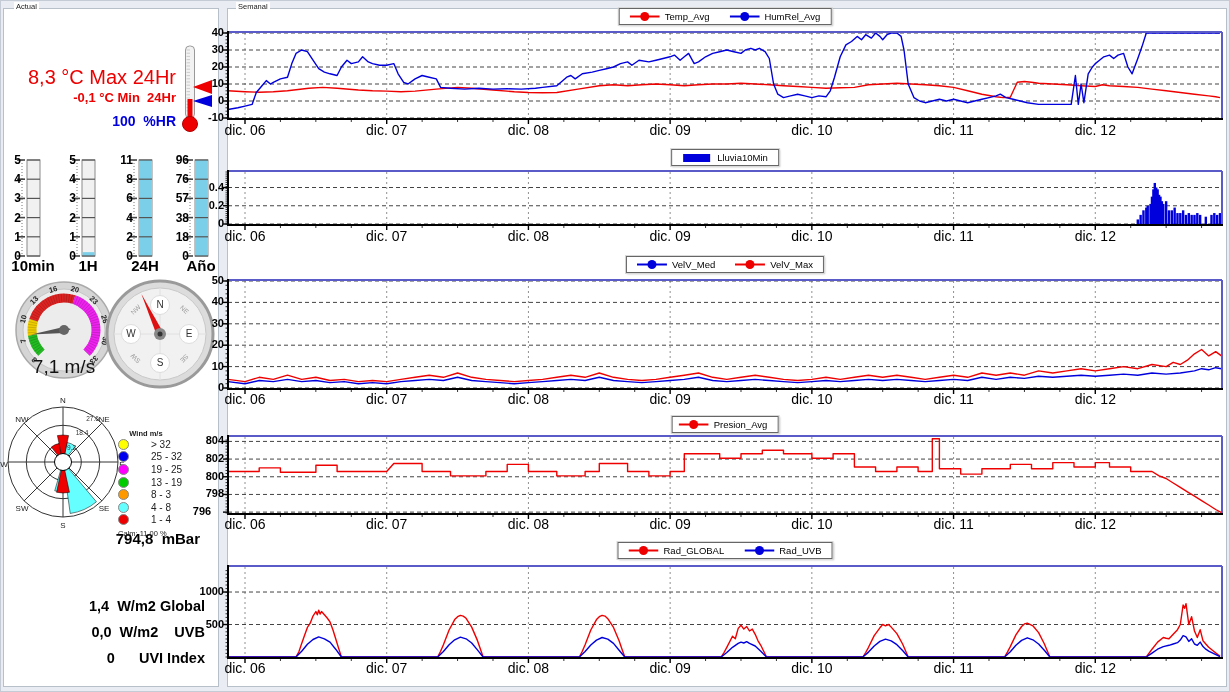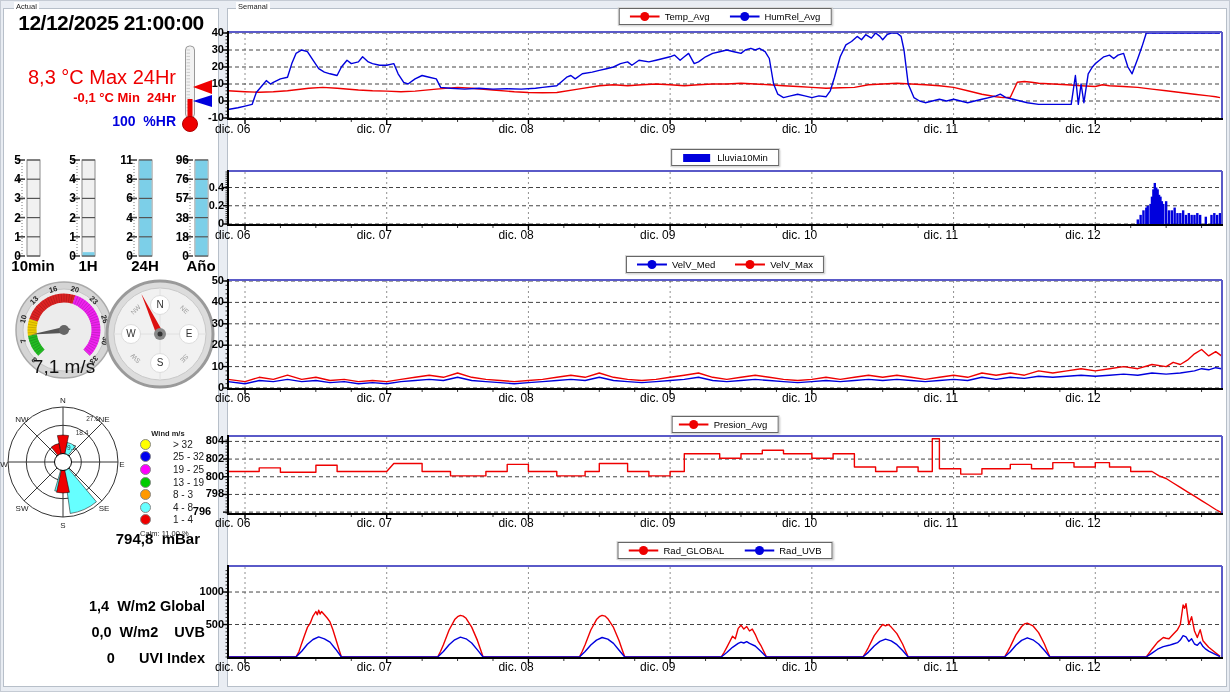--- a/index.html
+++ b/index.html
@@ -13,28 +13,28 @@
   .dt{font-weight:bold;font-size:21px;color:#000;letter-spacing:-0.5px;}
   .t-cur{font-size:26px;color:#ee0000;}
   .t-max{font-size:20px;color:#ee0000;}
   .t-min{font-size:13px;font-weight:bold;color:#ee0000;}
   .t-hum{font-size:14px;font-weight:bold;color:#0000dd;}
   .gtick{position:absolute;font-size:12px;font-weight:bold;color:#000;text-align:right;z-index:6;}
   .glab{position:absolute;font-size:15px;font-weight:bold;color:#000;text-align:center;z-index:6;}
   .wspeed{font-size:19px;color:#111;text-align:center;}
   .mbar{font-size:15px;font-weight:bold;color:#000;text-align:right;}
   .radline{font-size:14.5px;font-weight:bold;color:#000;text-align:right;}
-  .roseleg{position:absolute;left:128px;top:429px;width:100px;z-index:6;}
+  .roseleg{position:absolute;left:106px;top:429px;width:100px;z-index:6;}
   .roseleg .rltitle{font-size:7.5px;font-weight:bold;color:#222;text-align:center;width:80px;}
   .rlrow{display:flex;align-items:center;height:12.6px;margin-left:12px;}
   .rldot{width:9px;height:9px;border-radius:50%;margin-right:5px;border:0.5px solid #888;flex:none;}
   .rltext{font-size:10px;color:#222;margin-left:17px;}
   .rlcalm{font-size:7.5px;color:#222;margin-left:12px;margin-top:3px;}
   .ylab{position:absolute;width:44px;text-align:right;font-size:11px;font-weight:bold;color:#000;z-index:6;}
-  .xlab{position:absolute;width:60px;font-size:12px;color:#000;z-index:6;}
+  .xlab{position:absolute;width:60px;text-align:center;font-size:14px;color:#000;z-index:6;}
   .legend{position:absolute;transform:translateX(-50%);background:#fff;border:1px solid #666;box-shadow:0 0 0 1px #d9d9d9,1px 1px 2px rgba(0,0,0,.25);display:flex;align-items:center;gap:20px;padding:2px 10px;z-index:6;}
   .legitem{display:flex;align-items:center;gap:5px;}
   .legtext{font-size:9.5px;color:#000;}
   .rosedir{font-size:8px;fill:#222;}
   .rosenum{font-size:6.5px;fill:#333;}
 </style>
 </head>
 <body>
 
 <div id="app">
@@ -687,21 +687,20 @@
           <text x="22" y="509" text-anchor="middle" dominant-baseline="middle" class="rosedir">SW</text>
           <text x="4" y="465" text-anchor="middle" dominant-baseline="middle" class="rosedir">W</text>
           <text x="22" y="420" text-anchor="middle" dominant-baseline="middle" class="rosedir">NW</text>
           <text x="71.5" y="450" text-anchor="middle" class="rosenum">9.2</text>
           <text x="82" y="435" text-anchor="middle" class="rosenum">18.4</text>
           <text x="92.5" y="420.5" text-anchor="middle" class="rosenum">27.6</text>
         </g>
       </g>
     </svg>
 
-  <div class="txt dt" style="left:8px;top:11px;width:206px;text-align:center;">12/12/2025 21:00:00</div>
   <div class="txt t-max pre" style="left:0;top:66px;width:176px;text-align:right;">8,3 °C Max 24Hr</div>
   <div class="txt t-min pre" style="left:0;top:90px;width:176px;text-align:right;">-0,1 °C Min  24Hr</div>
   <div class="txt t-hum pre" style="left:0;top:113px;width:176px;text-align:right;">100  %HR</div>
   <div class="txt wspeed" style="left:14px;top:356px;width:100px;">7,1 m/s</div>
   <div class="txt mbar pre" style="left:0;top:530px;width:200px;">794,8  mBar</div>
   <div class="txt radline pre" style="left:0;top:598px;width:205px;">1,4  W/m2 Global</div>
   <div class="txt radline pre" style="left:0;top:624px;width:205px;">0,0  W/m2    UVB</div>
   <div class="txt radline pre" style="left:0;top:650px;width:205px;">0      UVI Index</div>
 
   <div class="roseleg">

